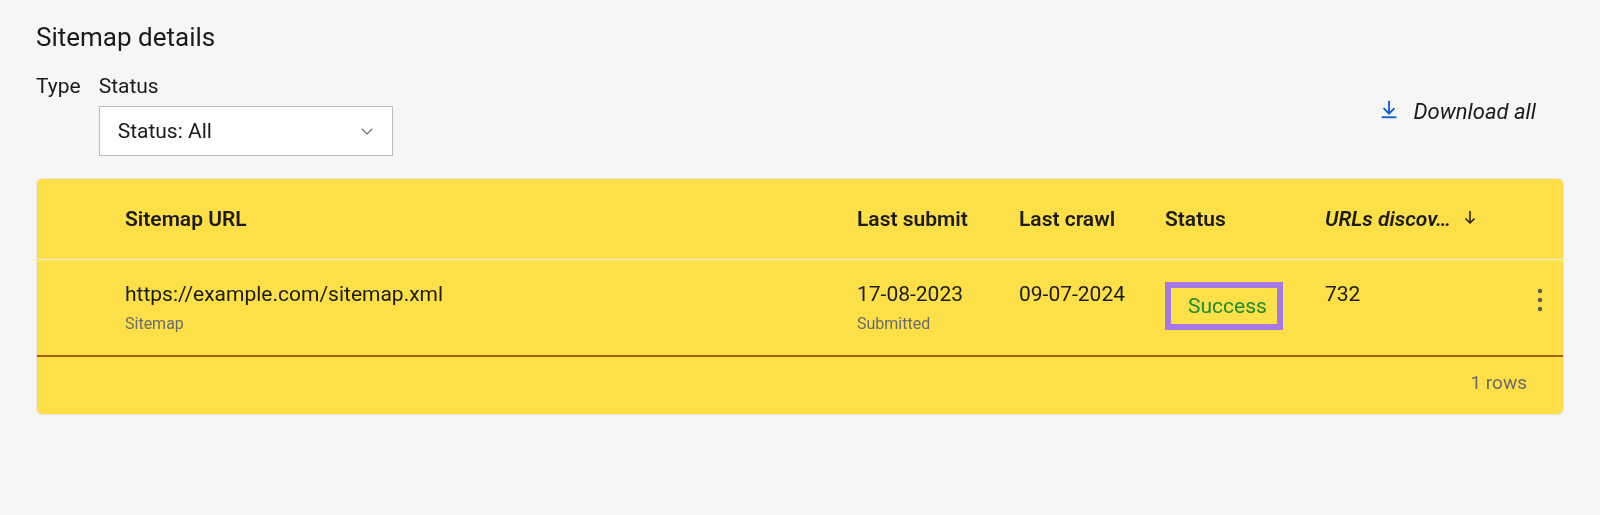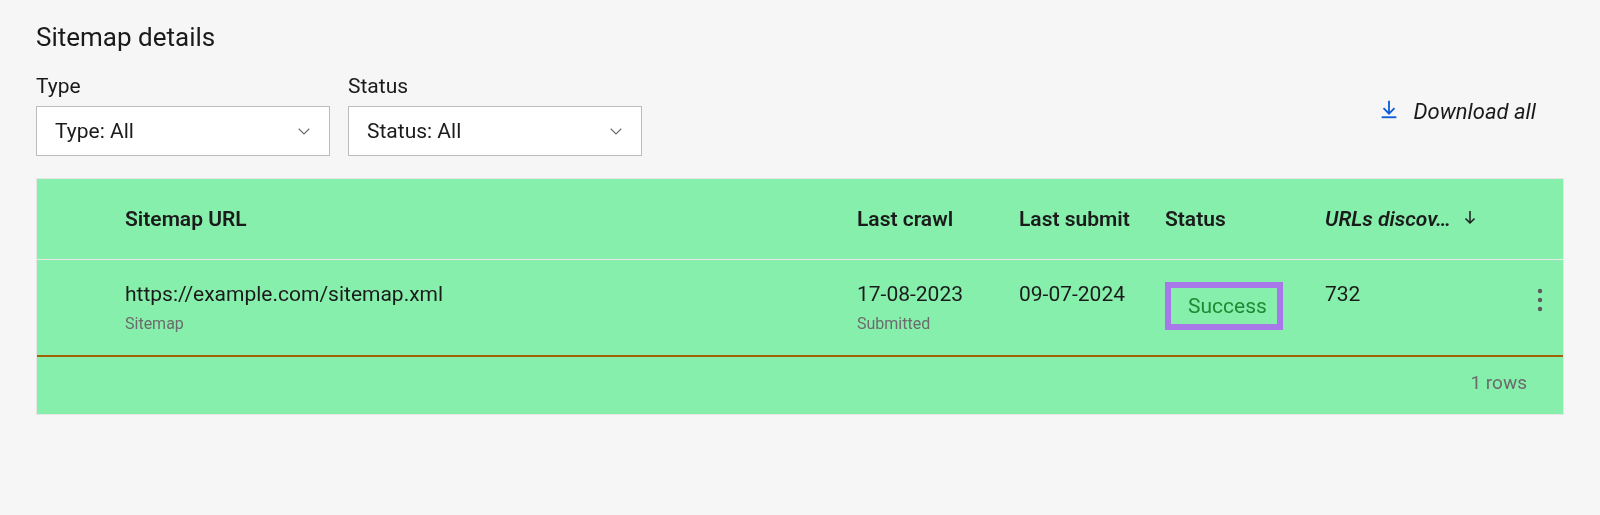--- a/index.html
+++ b/index.html
@@ -59,23 +59,23 @@
     font-size: 22px;
     color: #1a1a1a;
     cursor: pointer;
     margin-top: 24px;
     margin-right: 28px;
     font-style: italic;
   }
   .download-btn .dl-icon svg { width: 22px; height: 22px; stroke: #0b5cd6; fill: none; stroke-width: 2; }
 
   .card {
-    background: #86efac;
+    background: #fde047;
     border: 1px solid #e6e6e6;
-    border-radius: 0;
+    border-radius: 6px;
   }
   .thead, .trow {
     display: grid;
     grid-template-columns: 88px 1fr 162px 146px 160px 160px 62px;
     align-items: start;
     padding-right: 16px;
   }
   .thead {
     border-bottom: 1px solid #eaeaea;
     padding-top: 28px;
@@ -126,28 +126,20 @@
   }
 </style>
 </head>
 <body>
 
 <h1 class="page-title">Sitemap details</h1>
 
 <div class="toolbar-row">
   <div class="filter">
     <div class="filter-label">Type</div>
-    <div class="select">
-      <span>Type: All</span>
-      <span class="chevron">
-        <svg viewBox="0 0 24 24">
-            <polyline points="5 9 12 16 19 9"></polyline>
-          </svg>
-      </span>
-    </div>
   </div>
   <div class="filter">
     <div class="filter-label">Status</div>
     <div class="select">
       <span>Status: All</span>
       <span class="chevron">
         <svg viewBox="0 0 24 24">
             <polyline points="5 9 12 16 19 9"></polyline>
           </svg>
       </span>
@@ -163,22 +155,22 @@
         </svg>
     </span>
     <span>Download all</span>
   </div>
 </div>
 
 <div class="card">
   <div class="thead">
     <div></div>
     <div class="th">Sitemap URL</div>
+    <div class="th">Last submit</div>
     <div class="th">Last crawl</div>
-    <div class="th">Last submit</div>
     <div class="th">Status</div>
     <div class="th sort">
       <span>URLs discov…</span>
       <span class="sort-icon">
         <svg viewBox="0 0 24 24">
             <line x1="12" y1="4" x2="12" y2="20"></line>
             <polyline points="6 14 12 20 18 14"></polyline>
           </svg>
       </span>
     </div>

